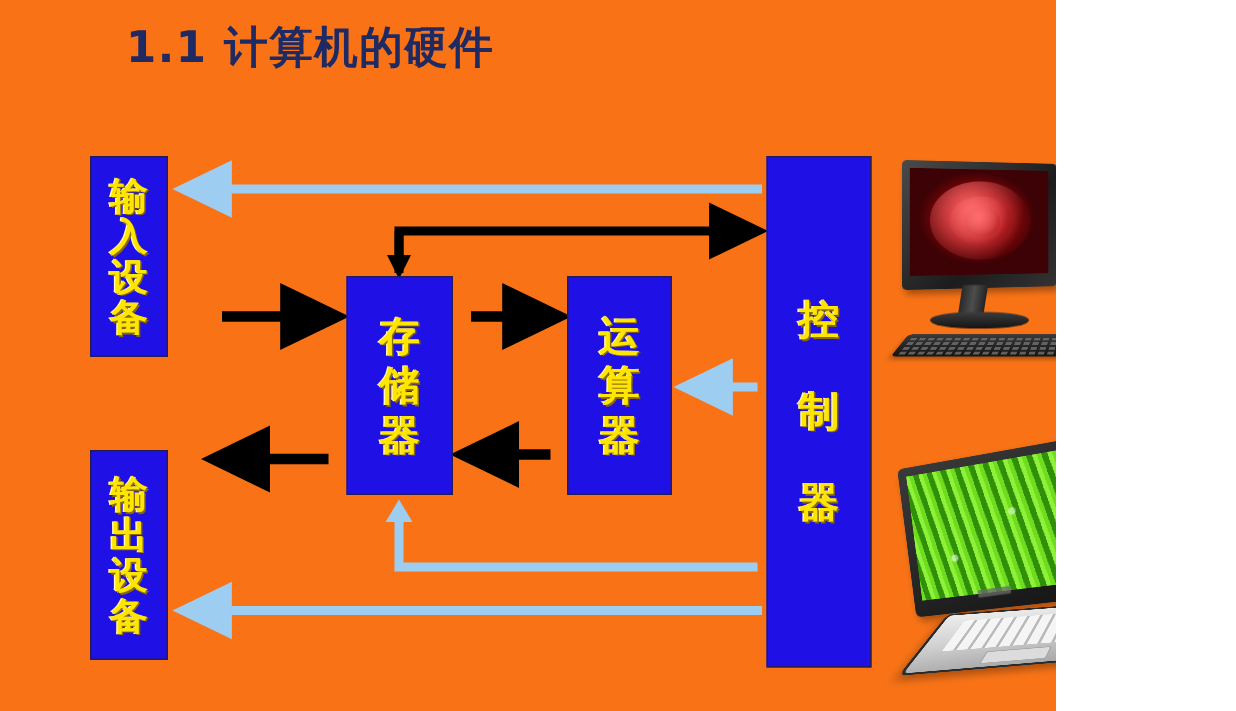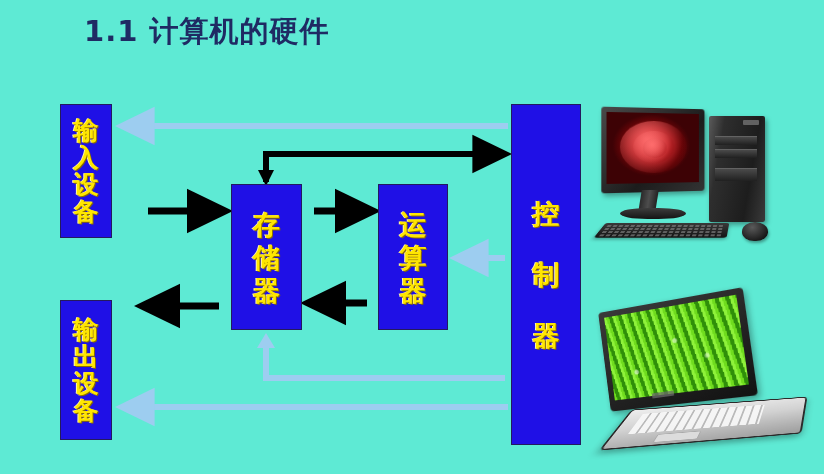--- a/index.html
+++ b/index.html
@@ -2,23 +2,23 @@
 <html><head>
 <meta charset="utf-8">
 <style>
   html, body {
     margin: 0;
     padding: 0;
     background: #ffffff;
   }
   #slide {
     position: relative;
-    width: 824px;
+    width: 704px;
     height: 474px;
-    background: #5eead4;
+    background: #f97316;
     overflow: hidden;
     font-family: "DejaVu Sans", sans-serif;
   }
 
   
   #title {
     position: absolute;
     left: 84px;
     top: 12px;
     font-family: "DejaVu Sans", sans-serif;

